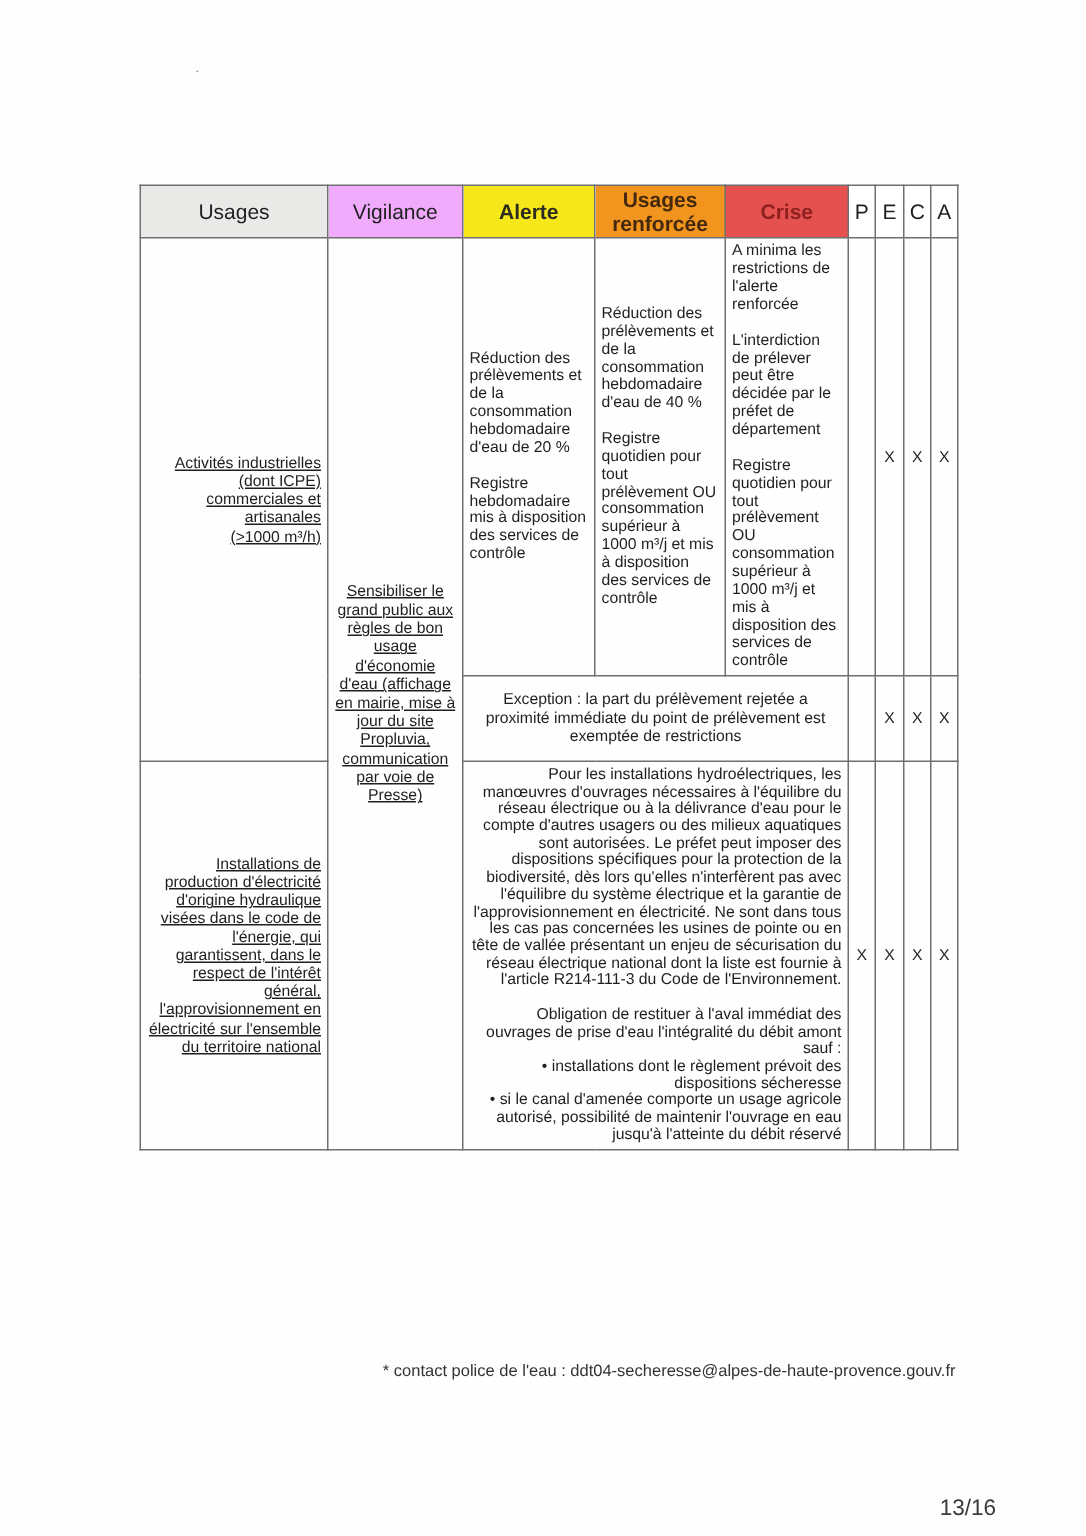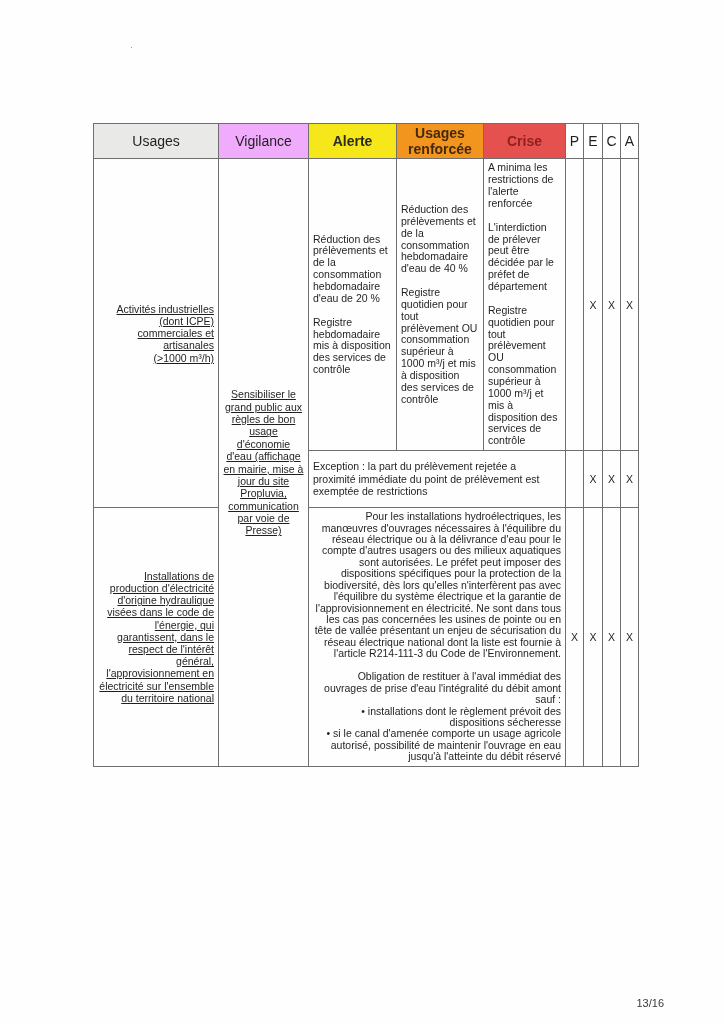--- a/index.html
+++ b/index.html
@@ -56,20 +56,21 @@
     line-height:1.18;
     text-decoration:underline;
   }
   td.measure-cell{
     text-align:left;
     white-space:pre-line;
     vertical-align:middle;
     line-height:1.13;
   }
   td.exception-cell{
+    text-align:center;
     white-space:pre-line;
     line-height:1.2;
     margin-top:11px;
   }
   td.hydro-cell{
     text-align:right;
     vertical-align:top;
     white-space:pre-line;
     line-height:1.09;
     padding:4px 5px;
@@ -85,21 +86,21 @@
   .footer-note{
     position:absolute;
     top:908px;left:0;right:87px;
     text-align:right;
     font-size:11px;
     color:#333333;
   }
   .page-number{
     position:absolute;
     top:997px;right:60px;
-    font-size:11px;
+    font-size:15px;
     color:#3a3a3a;
   }
 </style>
 </head>
 <body>
 
 <div class="page">
 
   <div class="stray-mark">·</div>
 
@@ -165,15 +166,16 @@
 • installations dont le règlement prévoit des dispositions sécheresse
 • si le canal d'amenée comporte un usage agricole autorisé, possibilité de maintenir l'ouvrage en eau jusqu'à l'atteinte du débit réservé</td>
         <td class="mark-cell">X</td>
         <td class="mark-cell">X</td>
         <td class="mark-cell">X</td>
         <td class="mark-cell">X</td>
       </tr>
     </tbody>
   </table>
 
+  <div class="footer-note">* contact police de l'eau : ddt04-secheresse@alpes-de-haute-provence.gouv.fr</div>
   <div class="page-number">13/16</div>
 
 </div>
 
 </body></html>

